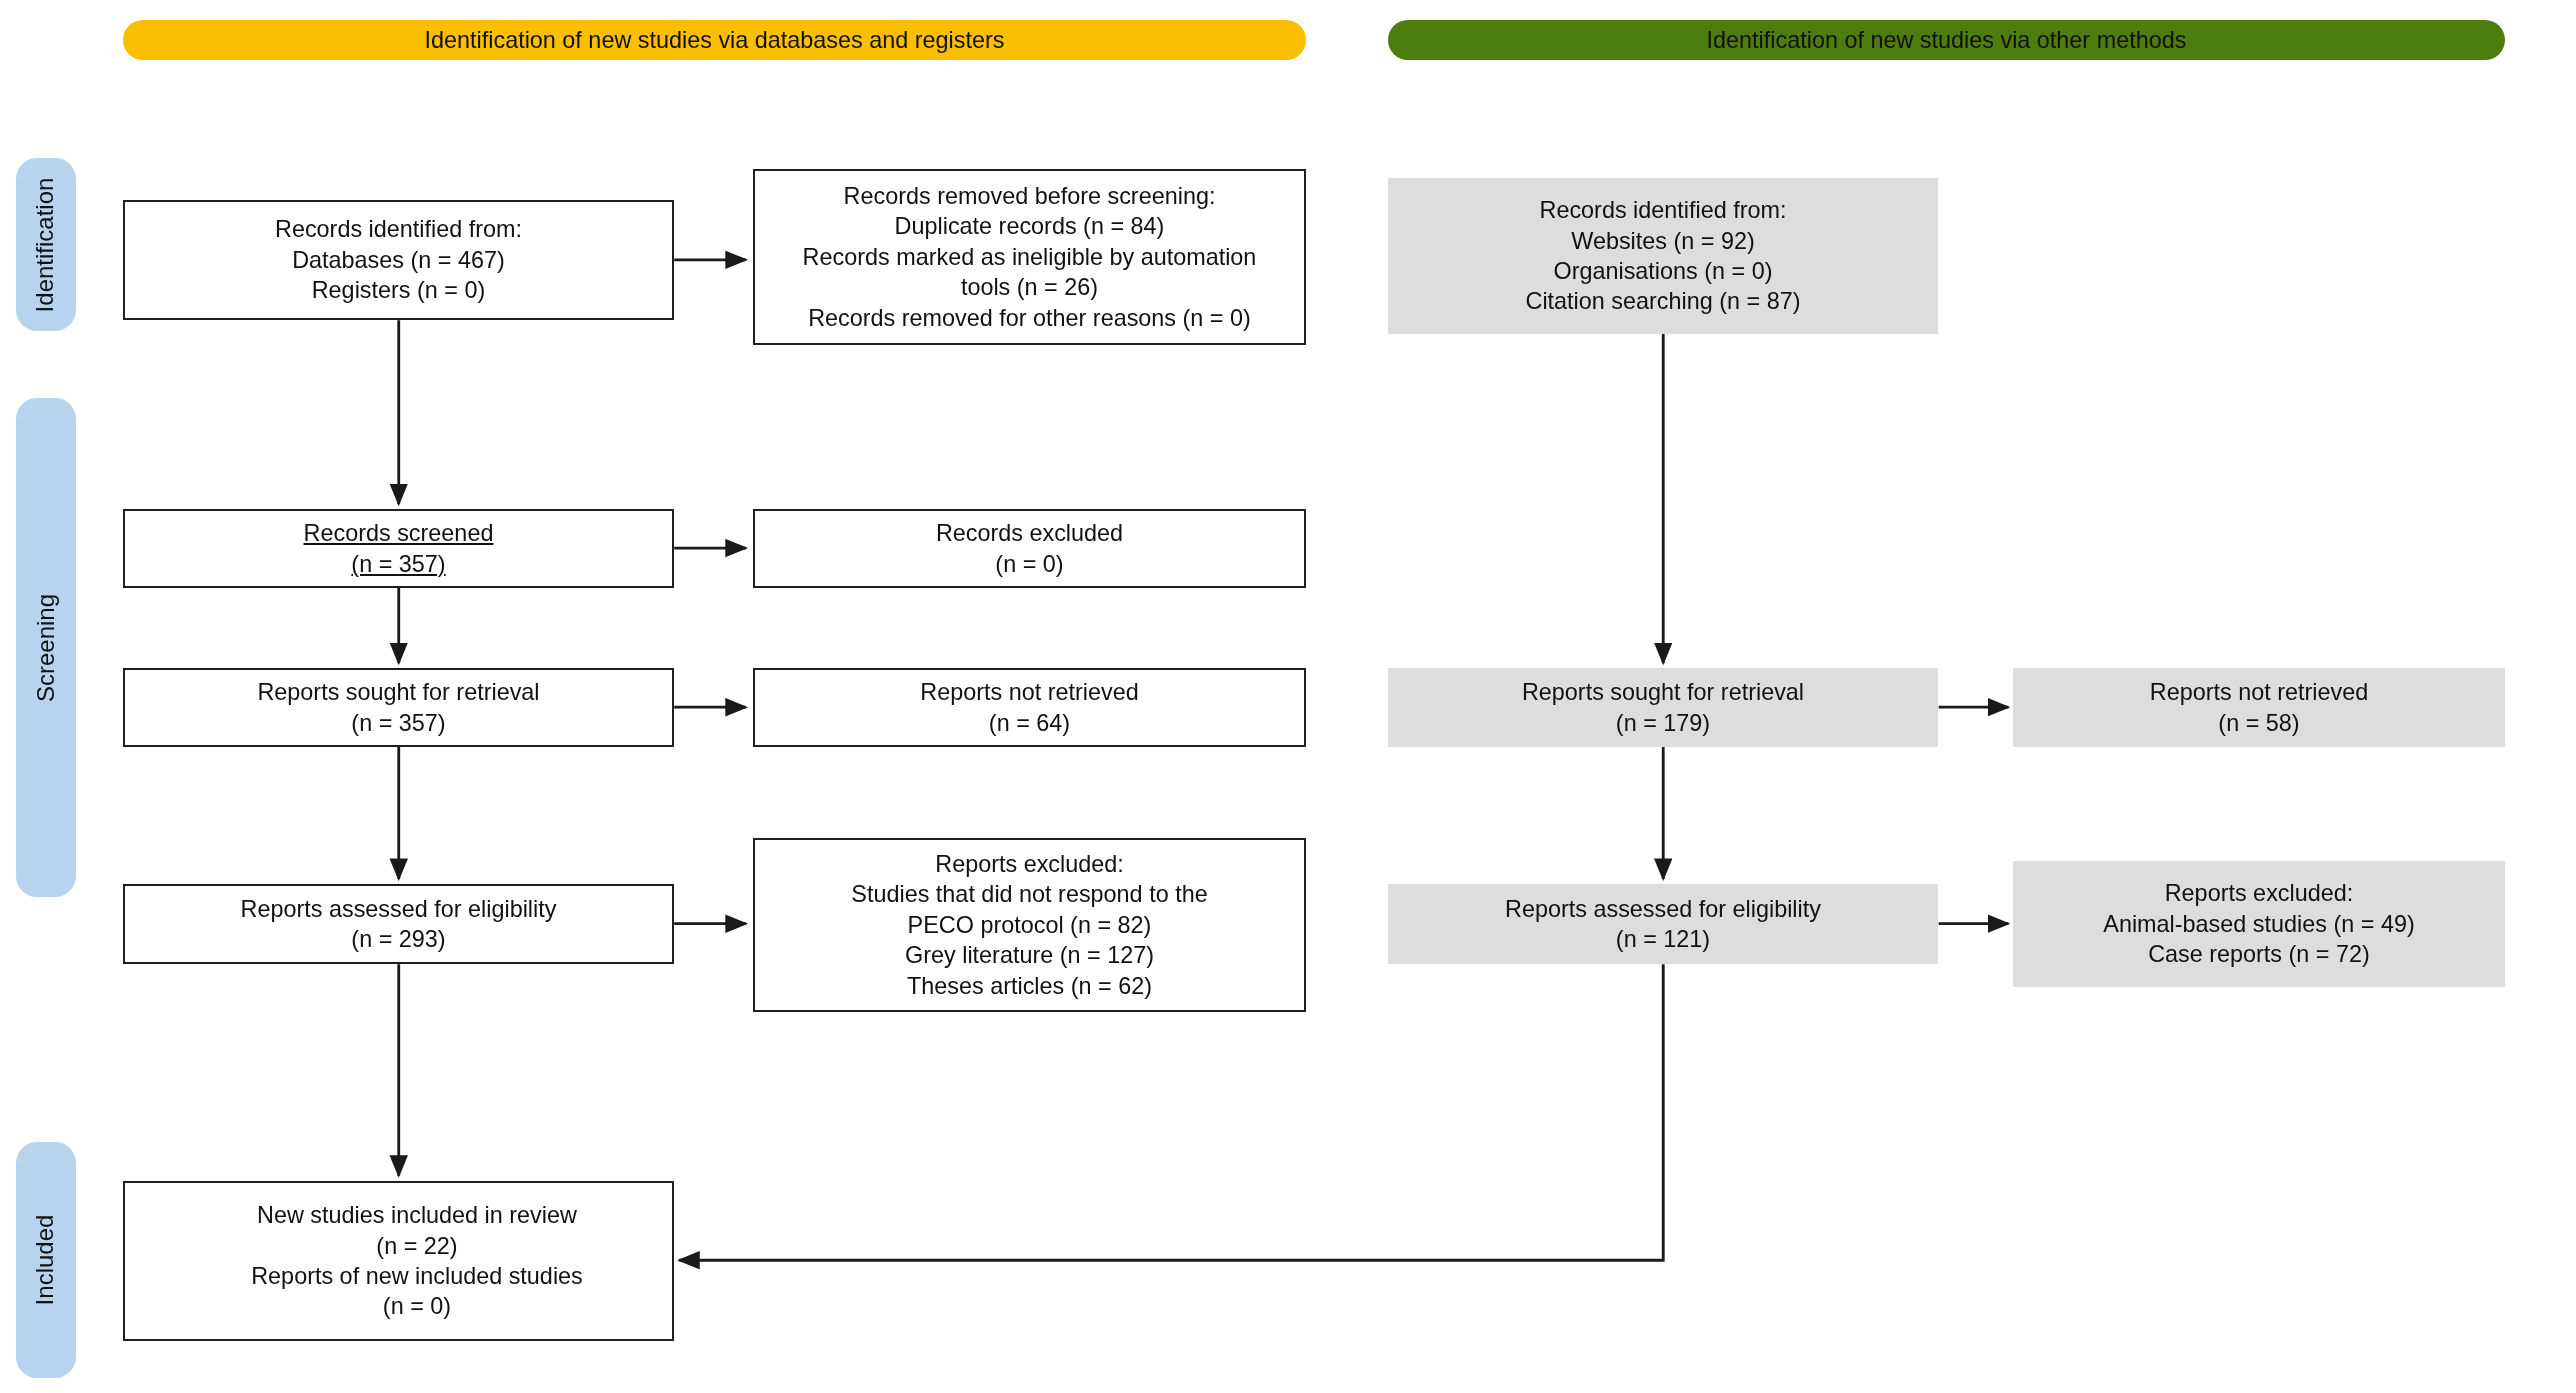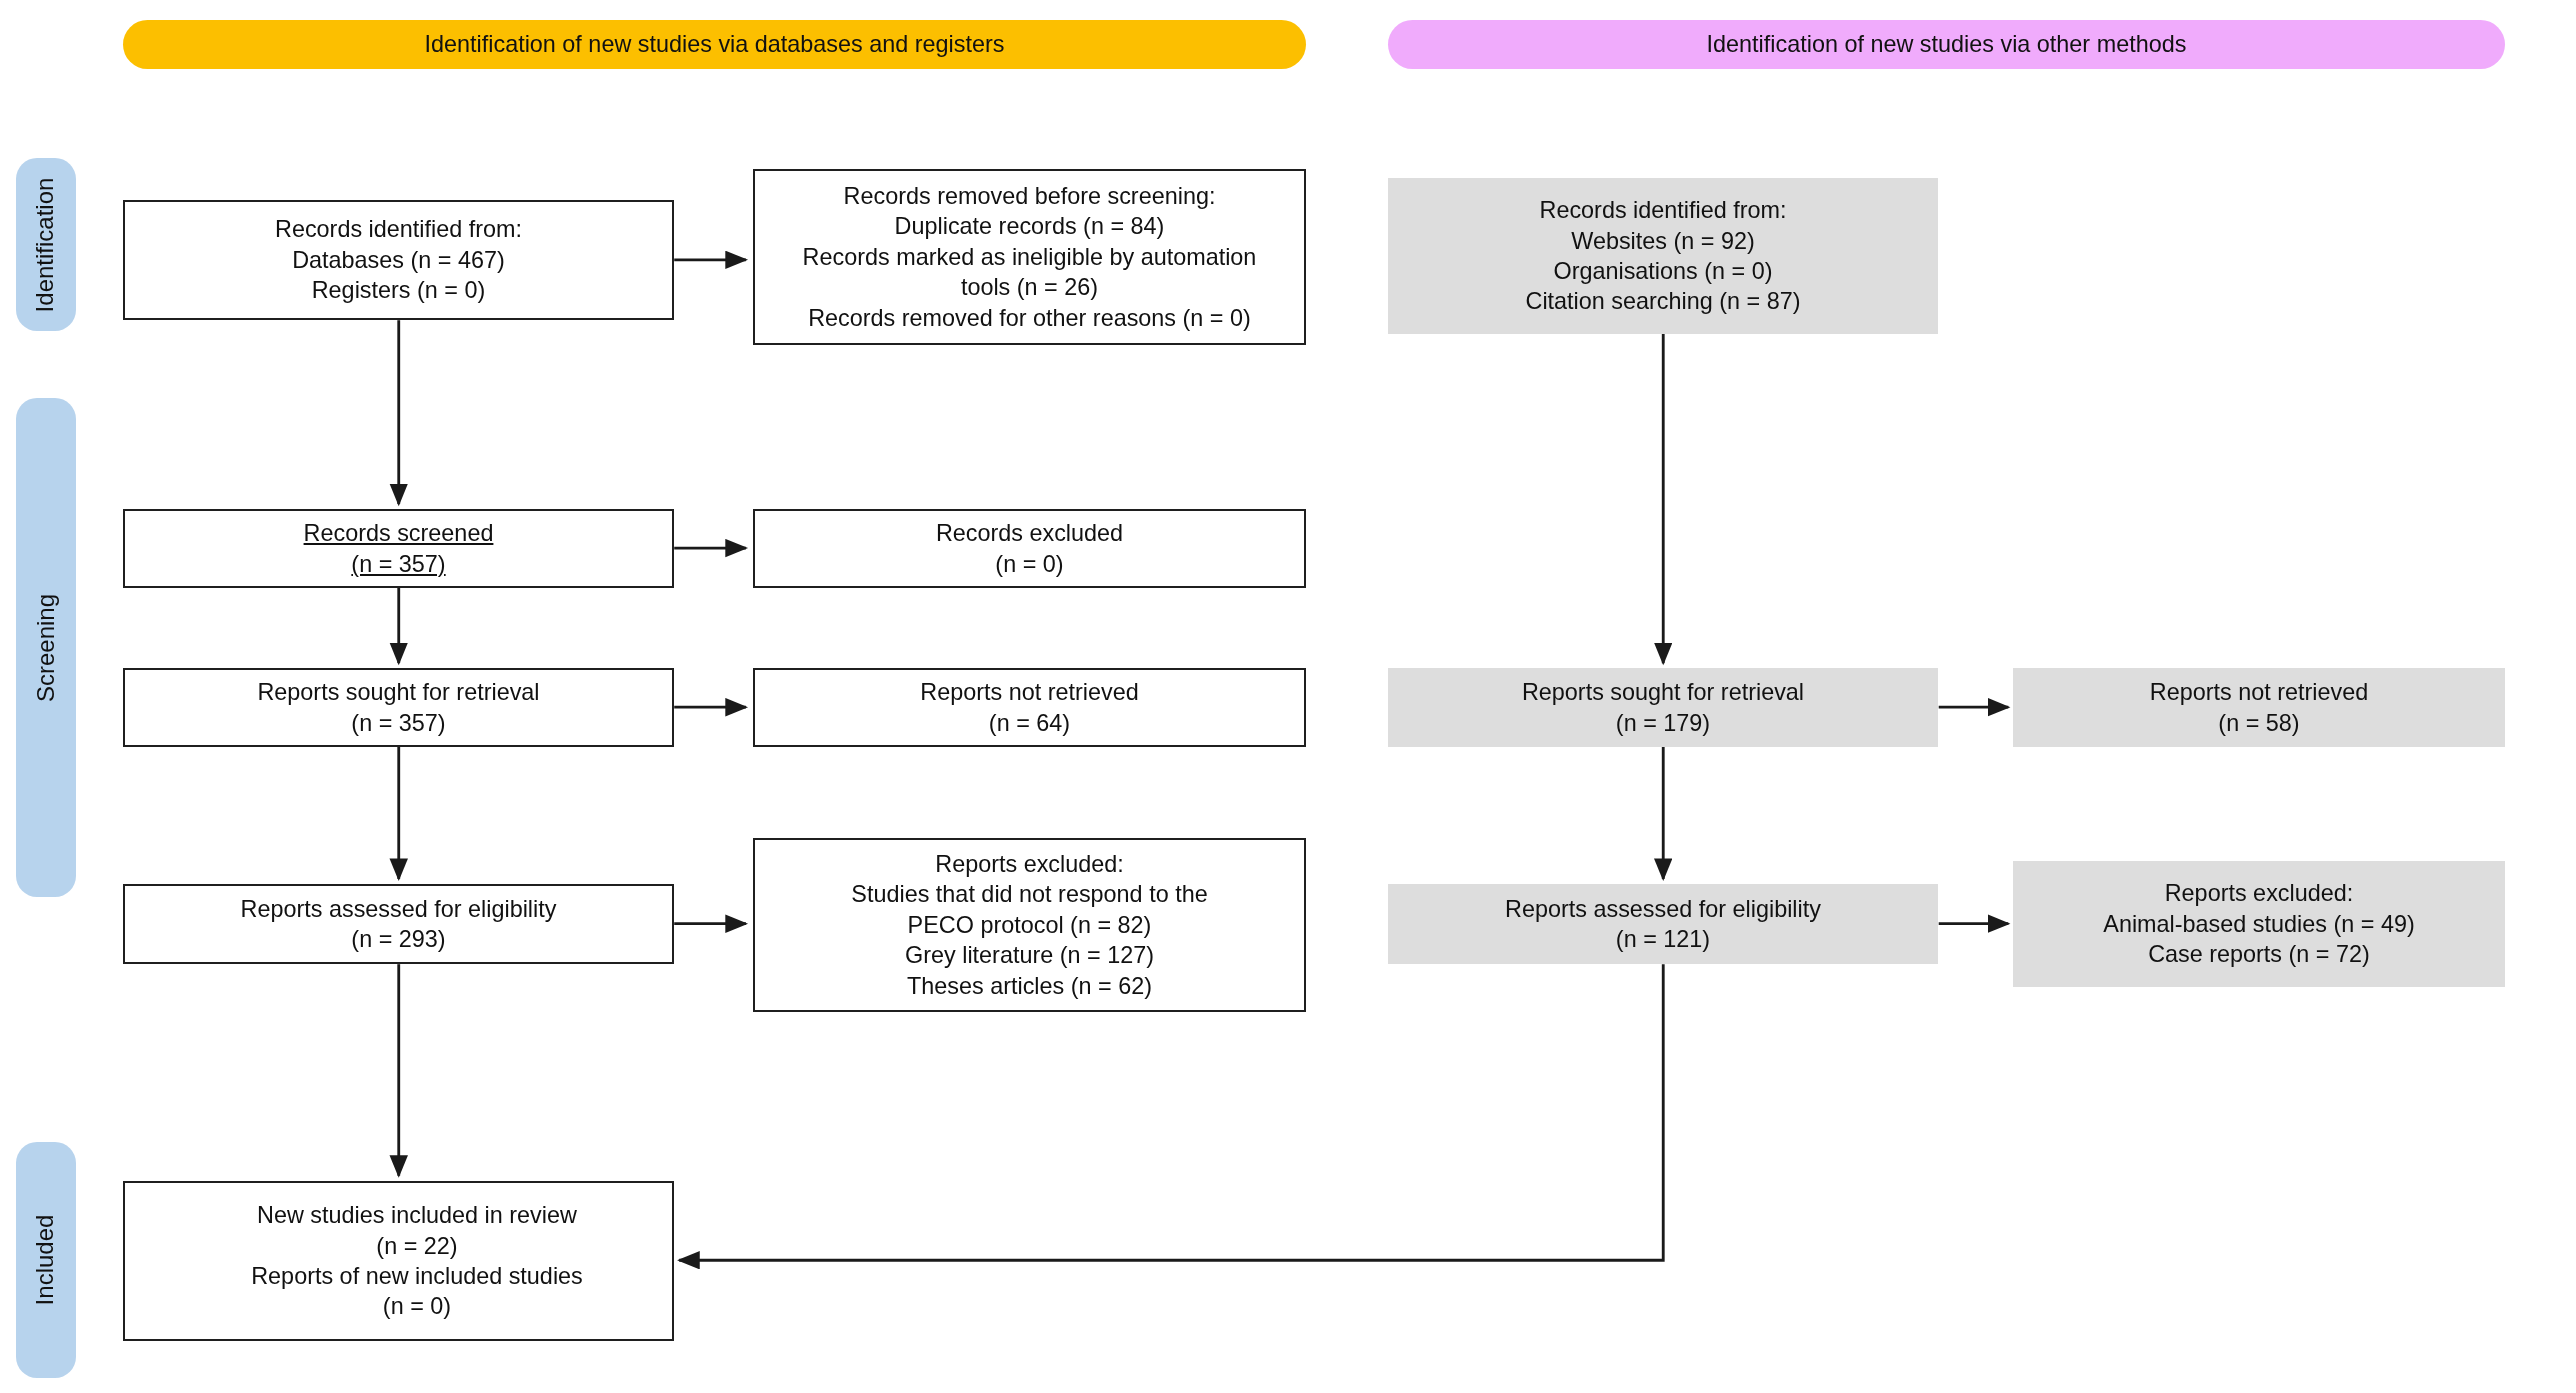--- a/index.html
+++ b/index.html
@@ -6,28 +6,28 @@
   #diagram{
     position:relative;
     width:2576px;height:1393px;
     font-family:"Liberation Sans", sans-serif;
     color:#111;
     background:#ffffff;
     overflow:hidden;
   }
   .banner{
     position:absolute;
-    height:49px;
+    height:40px;
     border-radius:28px;
     display:flex;align-items:center;justify-content:center;
     font-size:23.4px;
     z-index:2;
   }
   .banner.yellow{background:#FCBF00;}
-  .banner.gray{background:#f0abfc;}
+  .banner.gray{background:#4d7c0f;}
   .stage{
     position:absolute;
     left:15.6px;width:60px;
     background:#B7D3ED;
     border-radius:21px;
     display:flex;align-items:center;justify-content:center;
     z-index:2;
   }
   .stage span{
     transform:rotate(-90deg);

